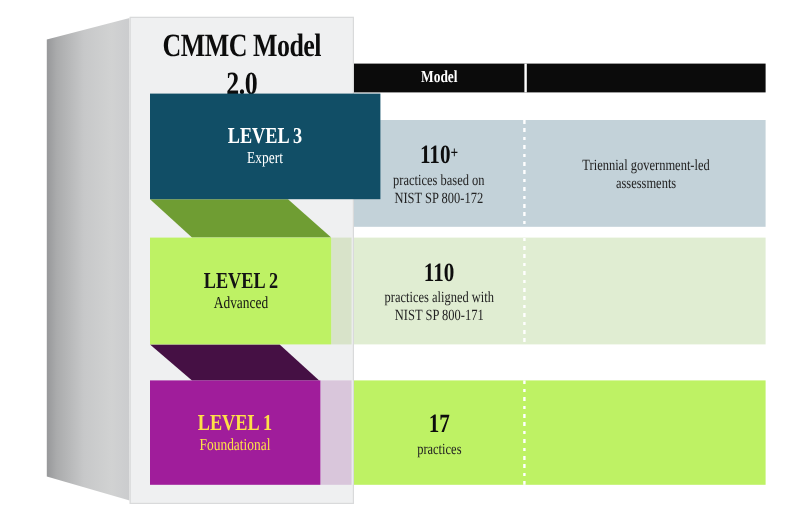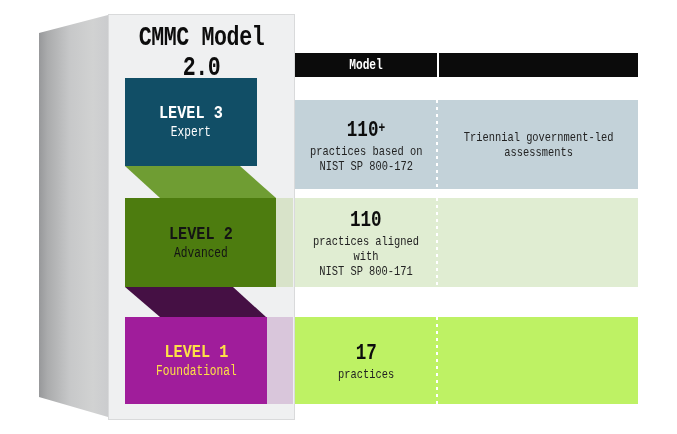--- a/index.html
+++ b/index.html
@@ -1,34 +1,34 @@
 <!DOCTYPE html>
 <html><head>
 <meta charset="utf-8">
 <style>
   html,body{margin:0;padding:0;background:#ffffff;}
   .stage{position:relative;width:677px;height:434px;background:#ffffff;overflow:hidden;
-         font-family:Liberation Mono, monospace;}
+         font-family:Liberation Serif, serif;}
   .abs{position:absolute;left:0;top:0;}
 
   
   .panel{position:absolute;left:108px;top:14px;width:187px;height:406px;
          background:#eff0f1;border:1px solid #d9dadb;box-sizing:border-box;z-index:1;}
 
   .title{position:absolute;left:108px;top:23px;width:187px;text-align:center;
          font-size:27px;font-weight:bold;color:#0c0c0c;letter-spacing:-0.5px;z-index:3;}
 
   
   .cx{transform:scaleX(0.8);transform-origin:50% 50%;}
 
   
   .lvbox{position:absolute;display:flex;align-items:center;justify-content:center;
          text-align:center;z-index:3;}
-  .lv3{left:125px;top:78px;width:132px;height:88px;background:#114e66;color:#ffffff;text-align:center;}
-  .lv2{left:125px;top:198px;width:151px;height:89px;background:#4d7c0f;color:#141414;}
+  .lv3{left:125px;top:78px;width:192px;height:88px;background:#114e66;color:#ffffff;text-align:center;}
+  .lv2{left:125px;top:198px;width:151px;height:89px;background:#bef264;color:#141414;}
   .lv1{left:125px;top:317px;width:142px;height:87px;background:#a01d9b;color:#fde047;}
   .ext{position:absolute;z-index:2;}
   .ext2{left:276px;top:198px;width:17px;height:89px;background:#d8e3c9;}
   .ext1{left:267px;top:317px;width:26px;height:87px;background:#d9c6db;}
   .lvname{font-size:19px;font-weight:bold;line-height:21px;}
   .lvtier{font-size:14px;line-height:17px;font-weight:400;}
 
   
   .hdr{position:absolute;left:295px;top:53px;width:343px;height:24px;background:#0b0b0b;
        display:flex;z-index:2;}

